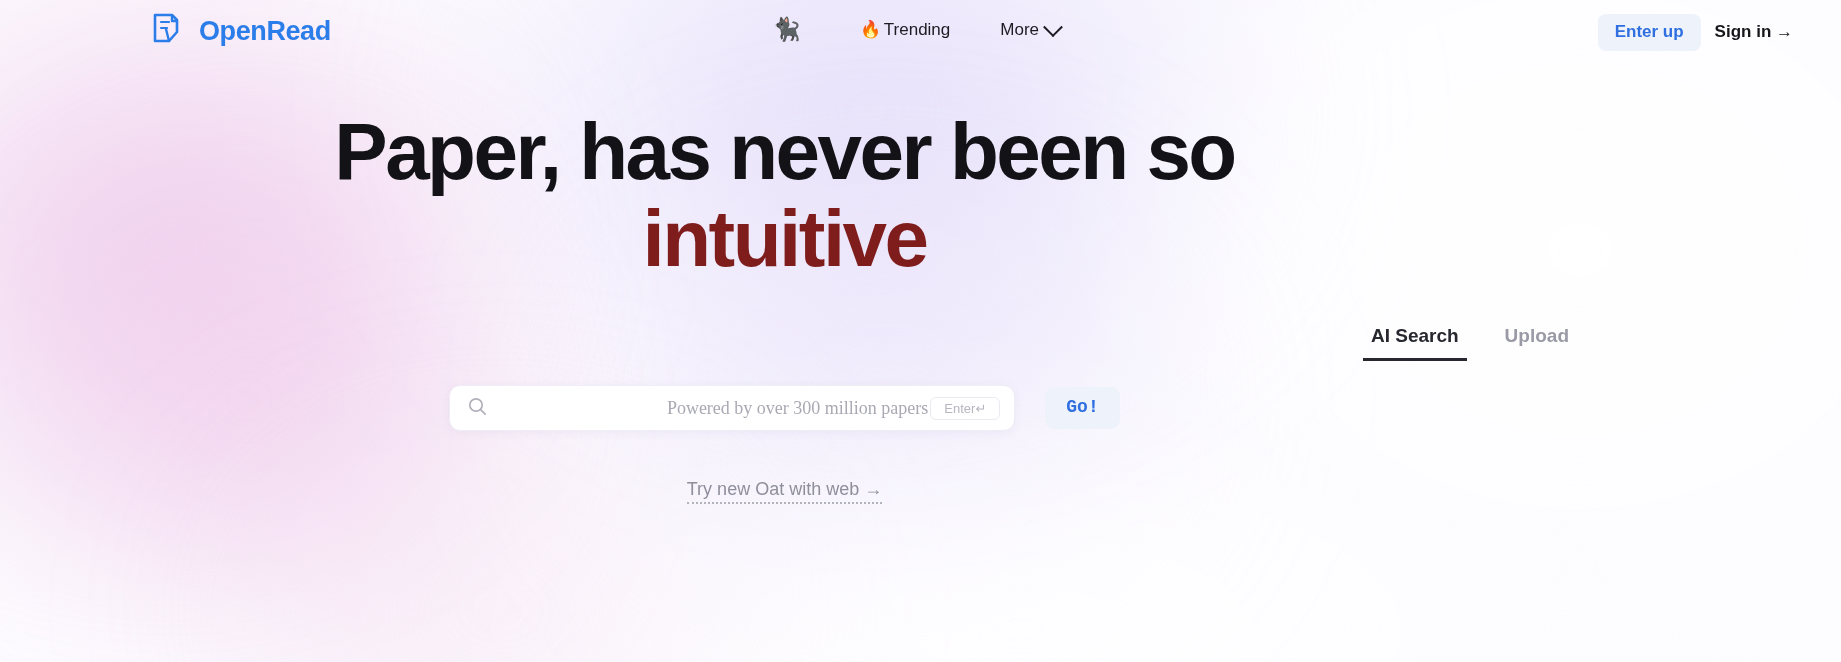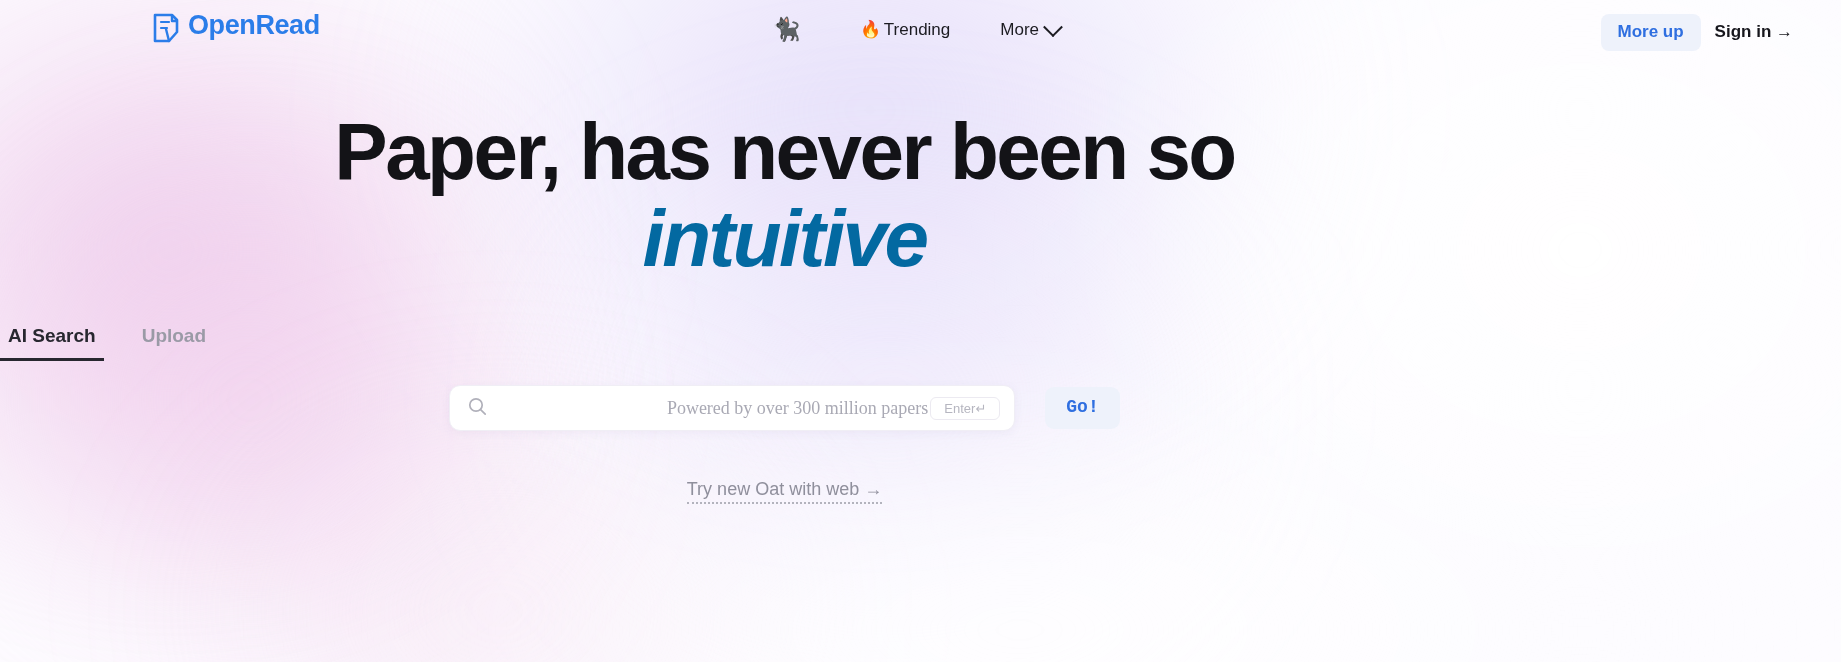--- a/index.html
+++ b/index.html
@@ -85,22 +85,22 @@
     height: 68px;
     z-index: 5;
     display: flex;
     align-items: center;
   }
   #brand {
     position: absolute;
     left: 152px;
     top: 12px;
     display: flex;
-    align-items: flex-start;
-    gap: 8px;
+    align-items: center;
+    gap: 19px;
     cursor: pointer;
   }
   #brand .logo-mark { display: block; }
   #brand .brand-text {
     font-size: 27px;
     font-weight: bold;
     color: #2b7de9;
     letter-spacing: -0.4px;
     line-height: 1;
   }
@@ -181,30 +181,29 @@
     margin: 0;
     padding-top: 112px;
     font-size: 80px;
     line-height: 0.99;
     font-weight: bold;
     color: #131317;
     letter-spacing: -2.5px;
   }
   #headline-accent {
     display: block;
-    color: #0369a1;
+    color: #7f1d1d;
     margin-top: 8px;
-    font-style: italic;
   }
 
   
   #tabs {
     margin-top: 48px;
     display: flex;
-    justify-content: flex-start;
+    justify-content: flex-end;
     align-items: flex-end;
     gap: 38px;
   }
   .tab {
     font-size: 19px;
     font-weight: bold;
     color: #9a9aa6;
     padding-bottom: 13px;
     cursor: pointer;
     border-bottom: 3px solid transparent;
@@ -325,21 +324,21 @@
       <span class="flame">🔥</span>
       <span>Trending</span>
     </div>
     <div class="nav-item" id="nav-more">
       <span>More</span>
       <span class="chev"></span>
     </div>
   </nav>
 
   <div id="nav-right">
-    <button id="signup-button">More up</button>
+    <button id="signup-button">Enter up</button>
     <span id="signin-link">Sign in →</span>
   </div>
 </div>
 
 <div id="hero">
 
   <h1 id="headline">
     <span>Paper, has never been so</span>
     <span id="headline-accent">intuitive</span>
   </h1>

